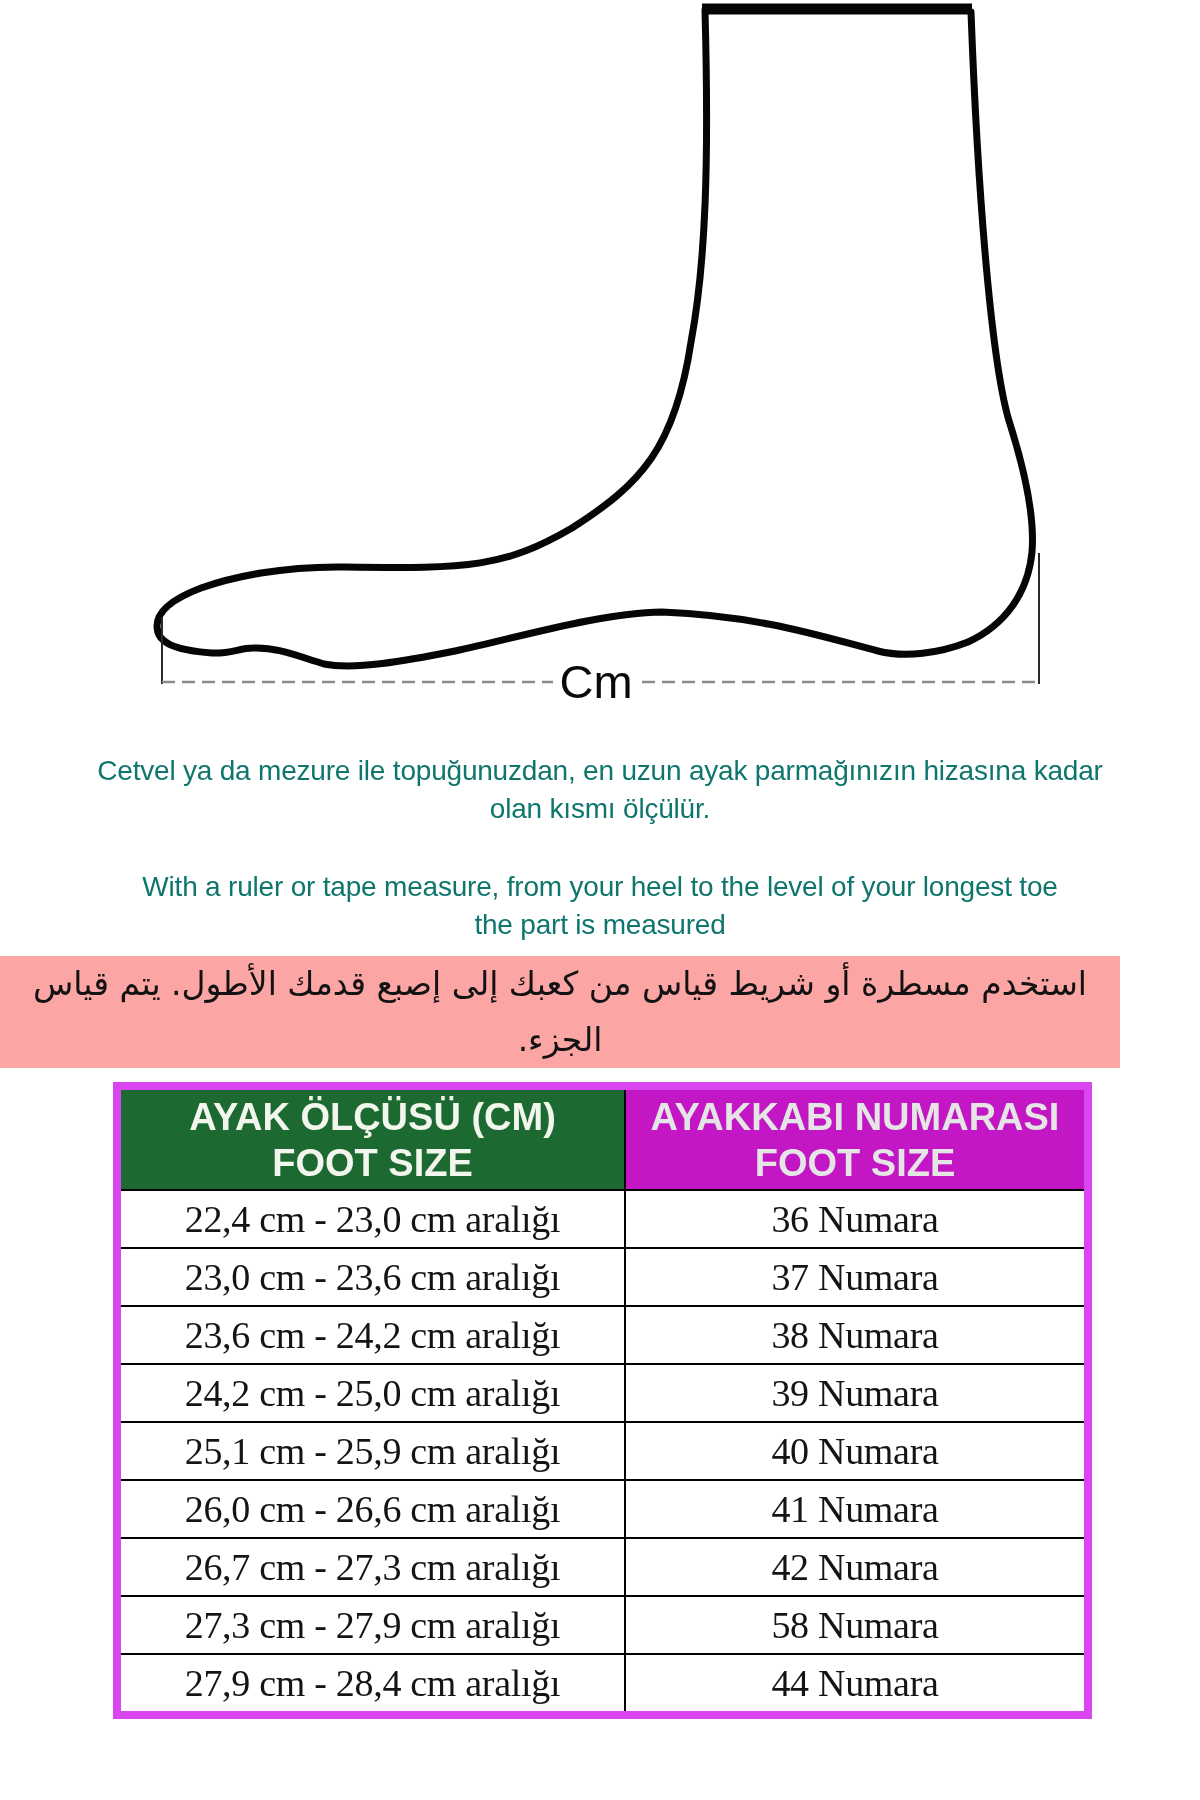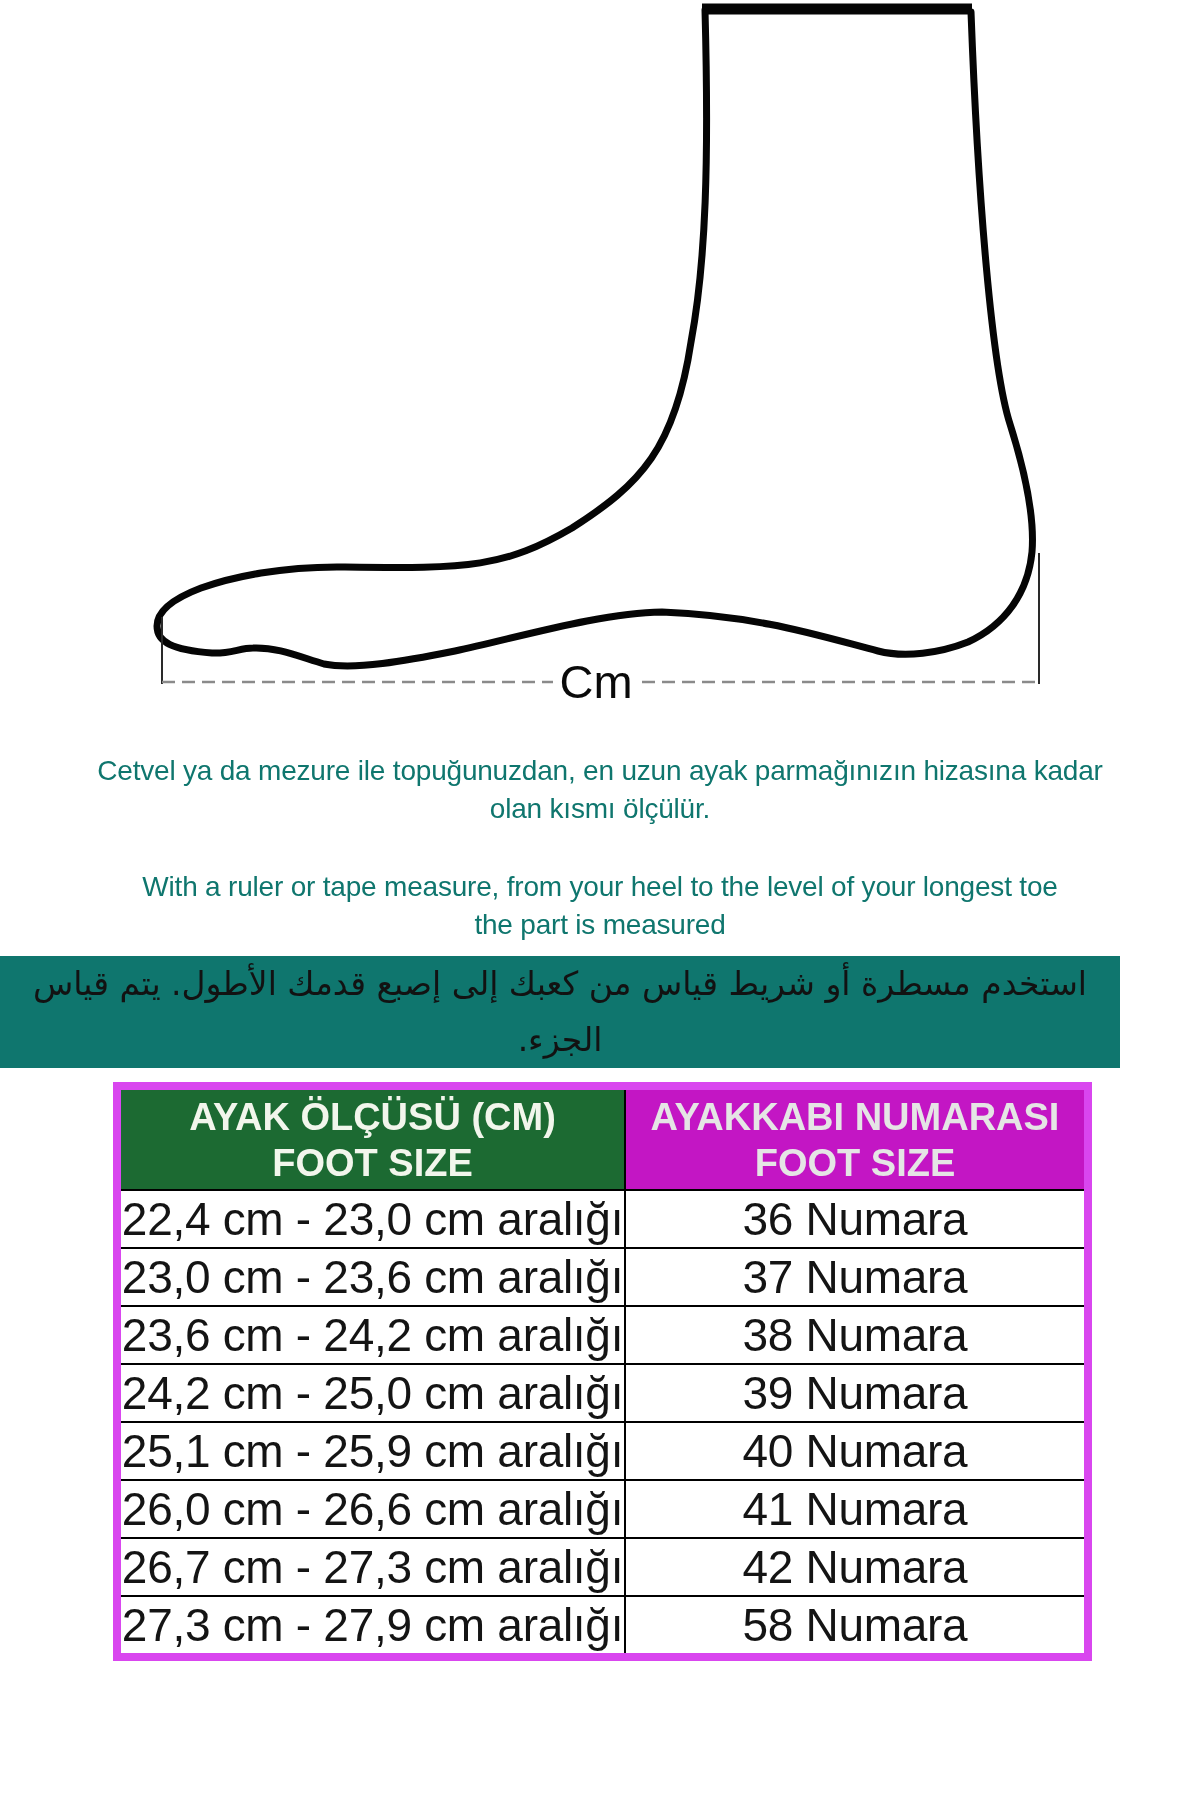--- a/index.html
+++ b/index.html
@@ -22,21 +22,21 @@
   }
   .para-tr { top:752px; }
   .para-en { top:868px; }
 
   .arabic-wrap {
     position:absolute; left:0; top:956px; width:1120px;
     text-align:center;
   }
   .arabic-text {
     display:inline-block;
-    background:#0f766e;
+    background:#fca5a5;
     font-family:"DejaVu Sans", sans-serif;
     font-size:33px; line-height:56px;
     padding:0 16px;
     color:#121212;
   }
 
   table.size-table {
     position:absolute; left:113px; top:1082px; width:979px;
     border-collapse:collapse; table-layout:fixed;
     border:8px solid #d946ef;
@@ -44,22 +44,22 @@
   .size-table th, .size-table td { border:2px solid #000; text-align:center; }
   .size-table th {
     height:99px;
     font-size:38px; font-weight:bold; line-height:46px;
     padding:0;
   }
   th.hdr-green  { background:#1c6a32; color:#f2f6ec; width:51.8%; }
   th.hdr-magenta{ background:#c316c4; color:#e5e5e5; }
   .size-table td {
     height:56px;
-    font-size:46px; color:#141414;
-    padding:0; letter-spacing:-0.3px;
+    font-size:38px; color:#141414;
+    padding:0; letter-spacing:-0.3px;font-family:Liberation Serif, serif;
   }
 </style>
 </head>
 <body>
 
 <div class="page">
 
   <svg class="foot-svg" width="1200" height="750" viewBox="0 0 1200 750">
 
     <line x1="702" y1="9" x2="972" y2="9" stroke="#050505" stroke-width="11"></line>
@@ -141,16 +141,20 @@
         <td>41 Numara</td>
       </tr>
       <tr>
         <td>26,7 cm - 27,3 cm aralığı</td>
         <td>42 Numara</td>
       </tr>
       <tr>
         <td>27,3 cm - 27,9 cm aralığı</td>
         <td>58 Numara</td>
       </tr>
+      <tr>
+        <td>27,9 cm - 28,4 cm aralığı</td>
+        <td>44 Numara</td>
+      </tr>
     </tbody>
   </table>
 
 </div>
 
 </body></html>

